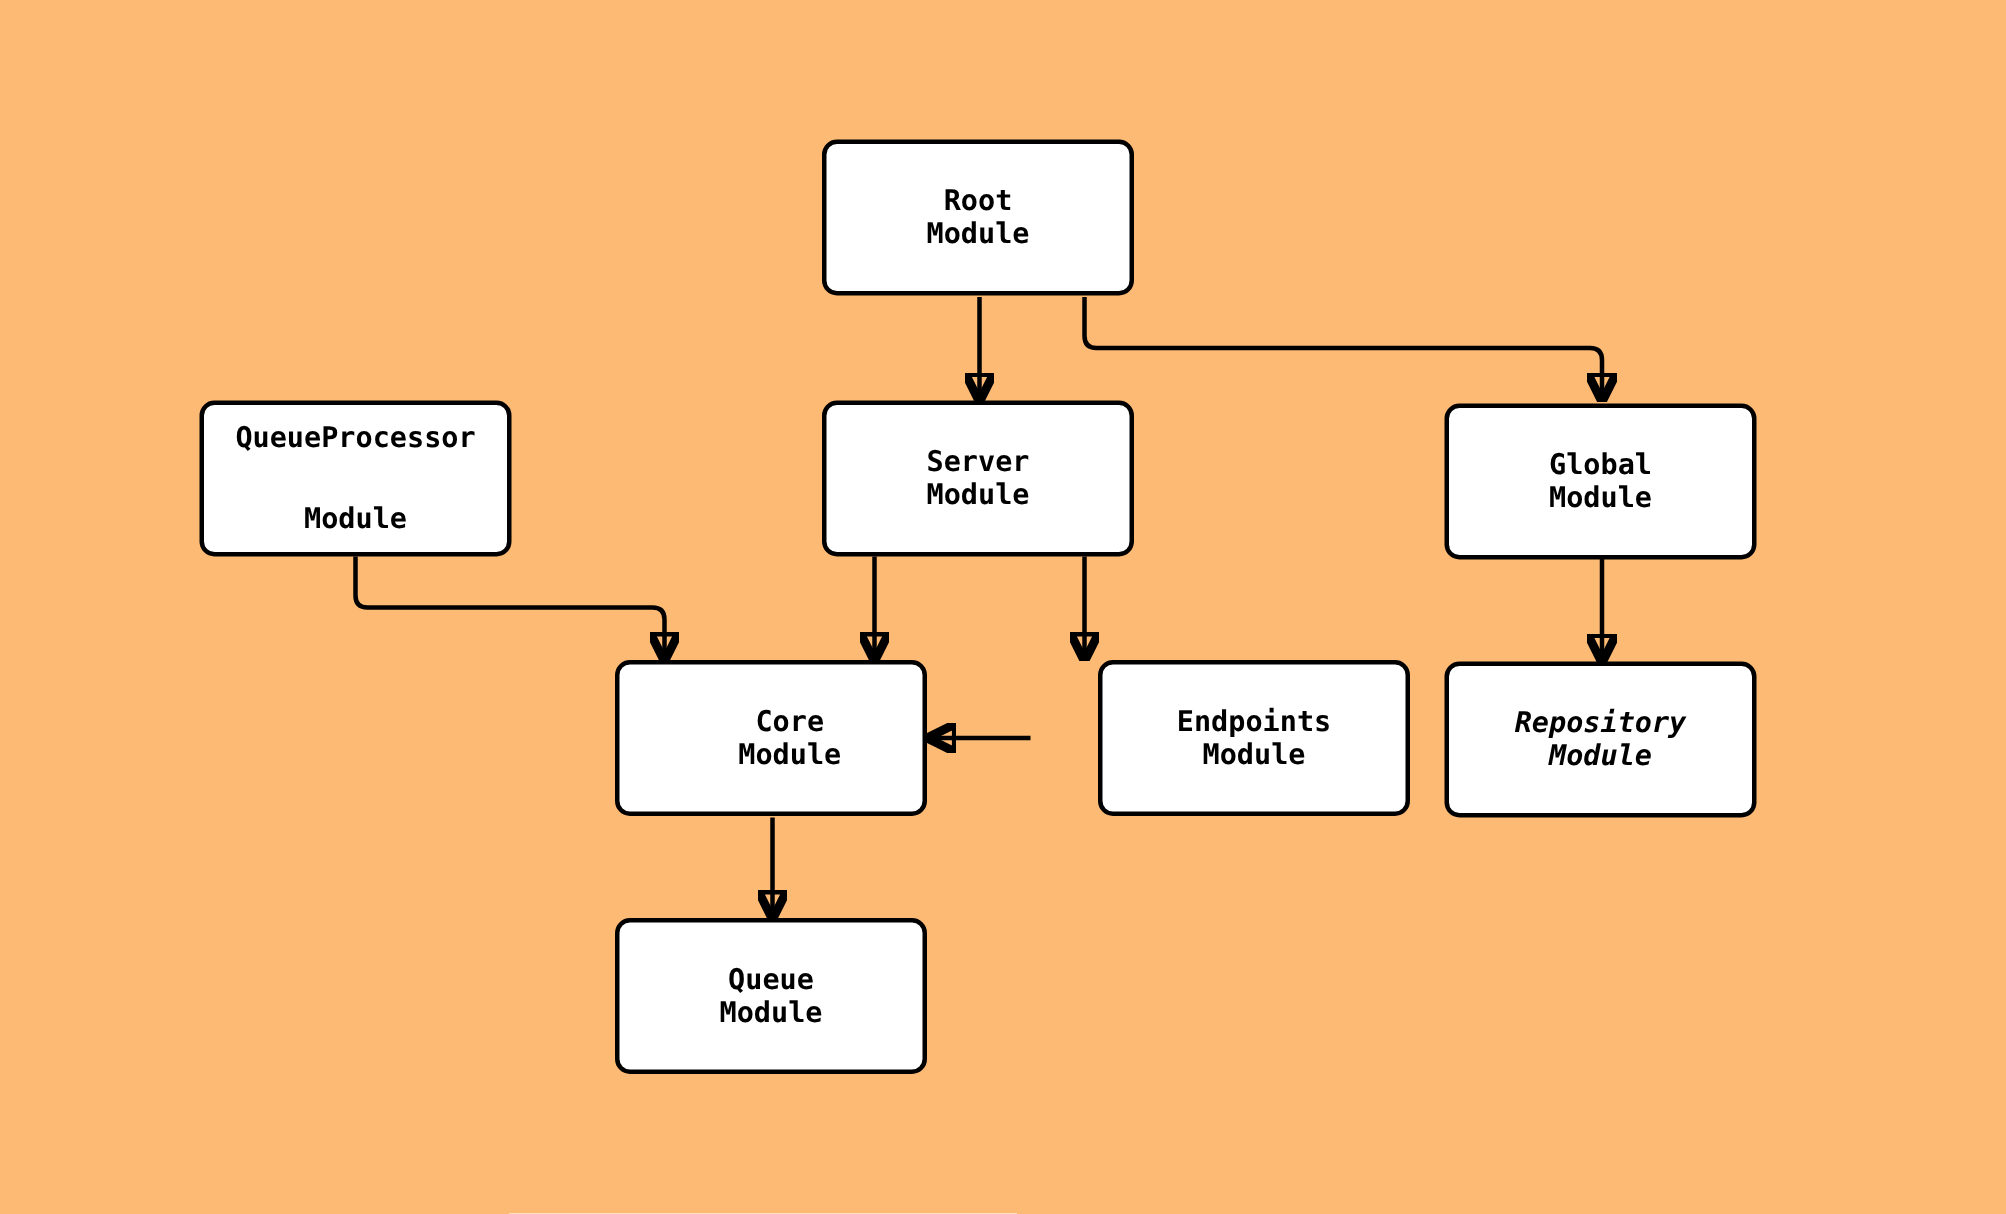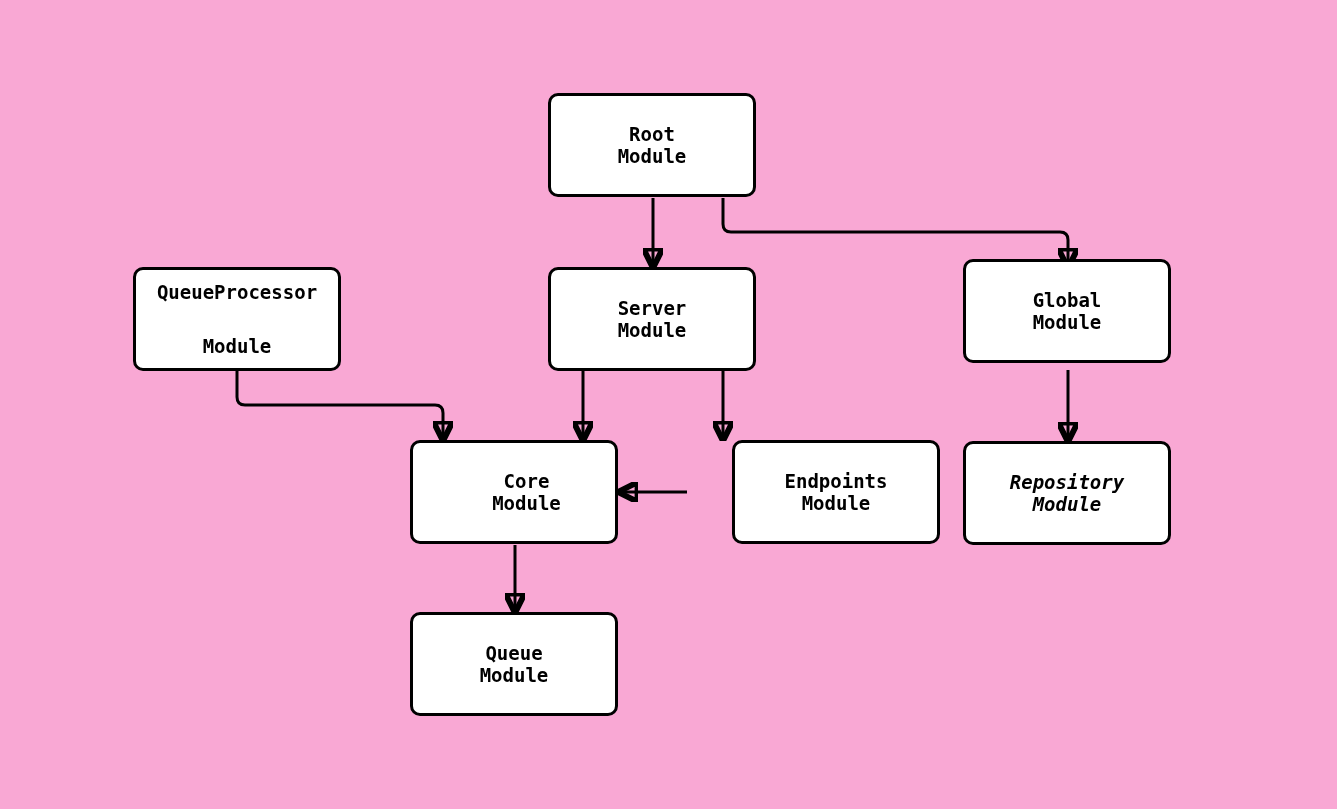--- a/index.html
+++ b/index.html
@@ -5,21 +5,21 @@
   * { margin: 0; padding: 0; box-sizing: border-box; }
   html, body {
     width: 1337px; height: 809px;
     background: #ffffff;
     font-family: "DejaVu Sans Mono", "Liberation Mono", monospace;
     overflow: hidden;
   }
   .canvas {
     position: relative;
     width: 1337px; height: 809px;
-    background: #f9a8d4;
+    background: #fdba74;
   }
   .edges {
     position: absolute;
     left: 0; top: 0;
     width: 1337px; height: 809px;
   }
   .edges path {
     fill: none;
     stroke: #000000;
     stroke-width: 3;
@@ -71,21 +71,21 @@
   <div class="node" style="left:133px; top:267px;gap:32px;">
     <span>QueueProcessor</span>
     <span>Module</span>
   </div>
 
   <div class="node" style="left:548px; top:267px;">
     <span>Server</span>
     <span>Module</span>
   </div>
 
-  <div class="node" style="left:963px; top:259px;">
+  <div class="node" style="left:963px; top:269px;">
     <span>Global</span>
     <span>Module</span>
   </div>
 
   <div class="node" style="left:410px; top:440px;padding-left:25px;">
     <span>Core</span>
     <span>Module</span>
   </div>
 
   <div class="node" style="left:687px; top:440px;margin-left:45px;">

